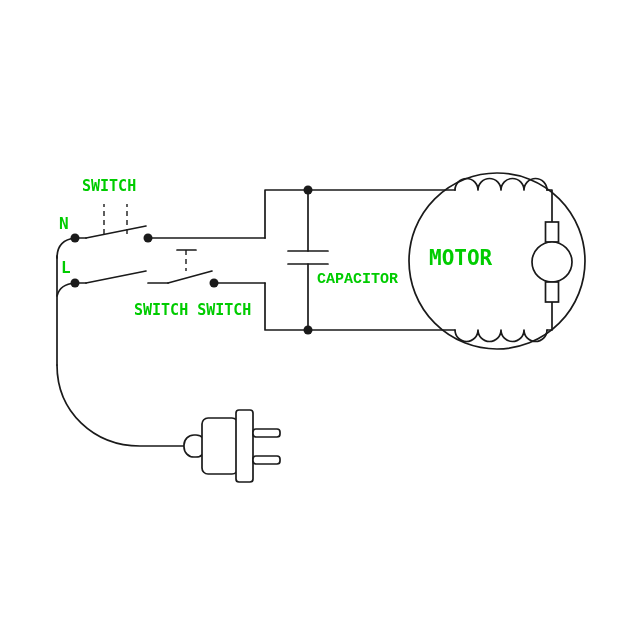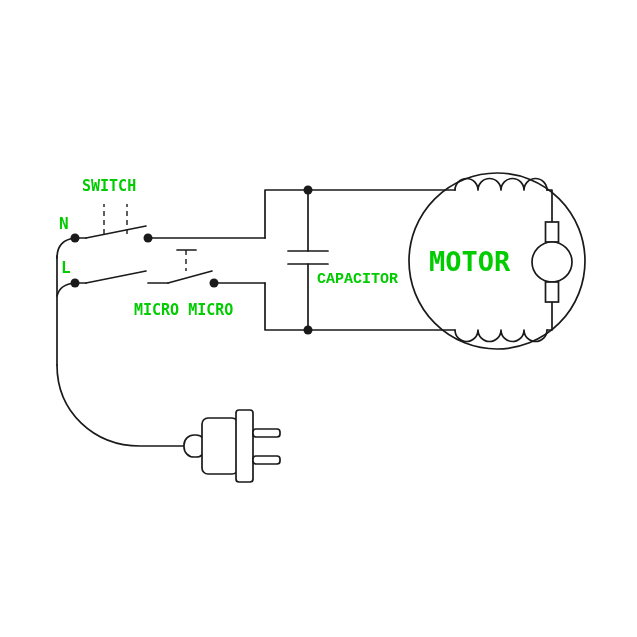--- a/index.html
+++ b/index.html
@@ -19,21 +19,21 @@
   .lbl{
     position:absolute;
     color:var(--accent);
     font-weight:bold;
     letter-spacing:0px;
     white-space:nowrap;
     user-select:none;
   }
   .lbl-sm{font-size:15px;}
   .lbl-md{font-size:16px;}
-  .lbl-lg{font-size:27px;font-weight:bold;}
+  .lbl-lg{font-size:21px;font-weight:bold;}
   .wire{stroke:var(--line);stroke-width:1.7;fill:none;stroke-linecap:round;stroke-linejoin:round;}
   .dashed{stroke:var(--line);stroke-width:1.4;fill:none;stroke-dasharray:5 4;}
   .shape{stroke:var(--line);stroke-width:1.7;fill:#ffffff;}
   .dot{fill:var(--line);stroke:none;}
 </style>
 </head>
 <body>
 
 <div class="stage">
 
@@ -100,16 +100,16 @@
       <circle cx="148" cy="238" r="4.5" class="dot"></circle>
       <circle cx="214" cy="283" r="4.5" class="dot"></circle>
       <circle cx="308" cy="190" r="4.5" class="dot"></circle>
       <circle cx="308" cy="330" r="4.5" class="dot"></circle>
     </g>
   </svg>
 
   <span class="lbl lbl-sm" style="left:82px;top:177px;">SWITCH</span>
   <span class="lbl lbl-md" style="left:59px;top:214px;">N</span>
   <span class="lbl lbl-md" style="left:61px;top:258px;">L</span>
-  <span class="lbl lbl-sm" style="left:134px;top:301px;">MICRO MICRO</span>
+  <span class="lbl lbl-sm" style="left:134px;top:301px;">SWITCH SWITCH</span>
   <span class="lbl lbl-sm" style="left:317px;top:271px;font-family:Liberation Mono, monospace;">CAPACITOR</span>
   <span class="lbl lbl-lg" style="left:429px;top:246px;">MOTOR</span>
 </div>
 
 </body></html>

